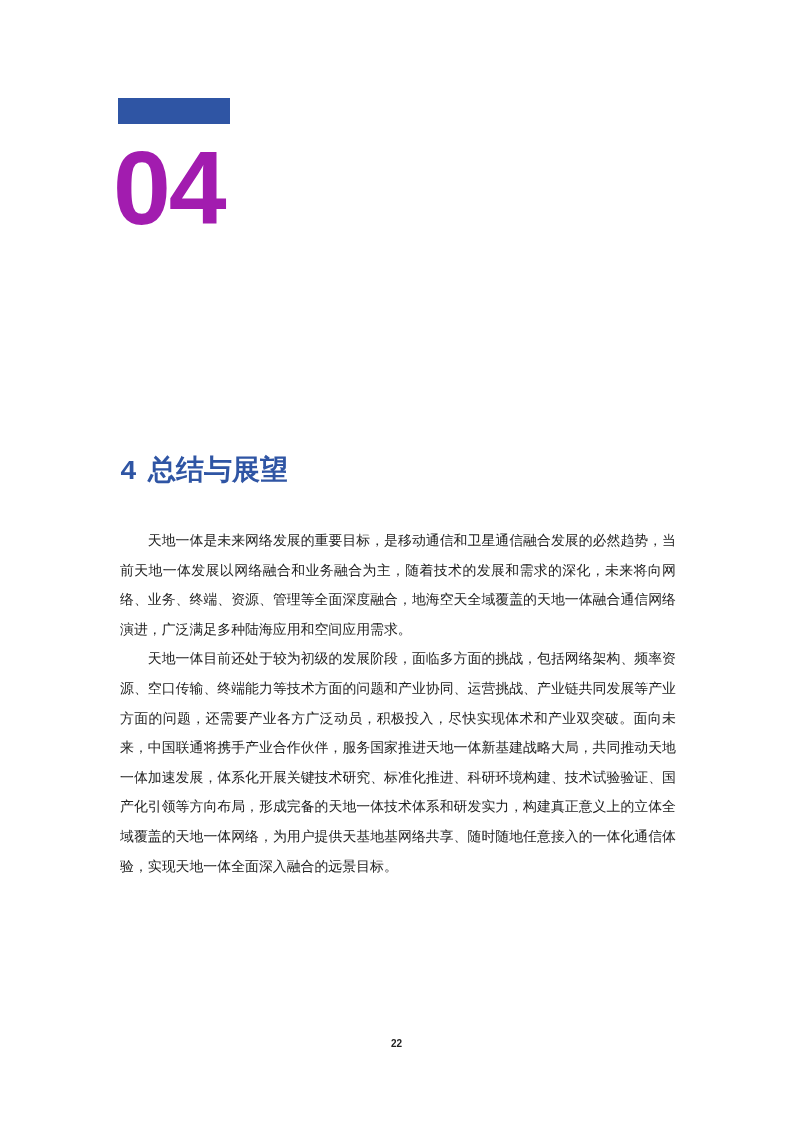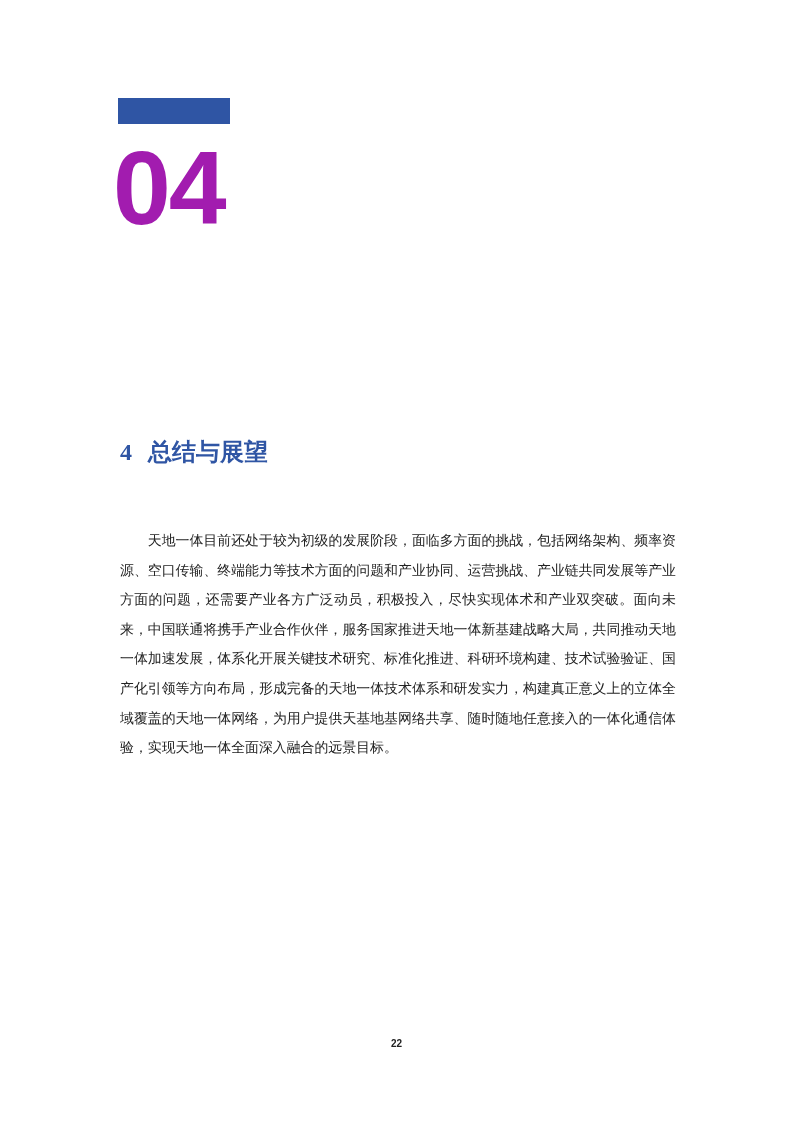--- a/index.html
+++ b/index.html
@@ -6,23 +6,23 @@
     body { width: 793px; height: 1122px; position: relative; overflow: hidden; }
     .page { position: absolute; left: 0; top: 0; width: 793px; height: 1122px; background: #fff; }
     .chapter-bar { position: absolute; left: 118px; top: 98px; width: 112px; height: 26px; background: #2f55a4; }
     .chapter-number {
       position: absolute; left: 113px; top: 128px;
       font-family: "Liberation Sans", "DejaVu Sans", sans-serif;
       font-weight: 700; font-size: 104px; line-height: 120px;
       color: #a21caf; letter-spacing: -2px;
     }
     .section-heading {
-      position: absolute; left: 120px; top: 438px;
-      font-family: Liberation Serif, serif;
-      font-weight: 700; font-size: 24px; line-height: 28px;
+      position: absolute; left: 120px; top: 458px;
+      font-family: Liberation Mono, monospace;
+      font-weight: 700; font-size: 28px; line-height: 28px;
       color: #2f55a4; white-space: nowrap;
     }
     .section-heading .num { display: inline-block; width: 28px; }
     .body-text {
       position: absolute; left: 120px; top: 526px; width: 556px;
       font-family: "DejaVu Serif", "Liberation Serif", serif;
       font-size: 13.9px; line-height: 29.6px; color: #222;
       text-align: justify;
     }
     .body-text p { margin: 0; text-indent: 2em; }
@@ -37,17 +37,18 @@
 
 <div class="page">
   <div class="chapter-bar"></div>
   <div class="chapter-number">04</div>
 
   <div class="section-heading">
     <span class="num">4</span><span>总结与展望</span>
   </div>
 
   <div class="body-text">
+    <p>天地一体是未来网络发展的重要目标，是移动通信和卫星通信融合发展的必然趋势，当前天地一体发展以网络融合和业务融合为主，随着技术的发展和需求的深化，未来将向网络、业务、终端、资源、管理等全面深度融合，地海空天全域覆盖的天地一体融合通信网络演进，广泛满足多种陆海应用和空间应用需求。</p>
     <p>天地一体目前还处于较为初级的发展阶段，面临多方面的挑战，包括网络架构、频率资源、空口传输、终端能力等技术方面的问题和产业协同、运营挑战、产业链共同发展等产业方面的问题，还需要产业各方广泛动员，积极投入，尽快实现体术和产业双突破。面向未来，中国联通将携手产业合作伙伴，服务国家推进天地一体新基建战略大局，共同推动天地一体加速发展，体系化开展关键技术研究、标准化推进、科研环境构建、技术试验验证、国产化引领等方向布局，形成完备的天地一体技术体系和研发实力，构建真正意义上的立体全域覆盖的天地一体网络，为用户提供天基地基网络共享、随时随地任意接入的一体化通信体验，实现天地一体全面深入融合的远景目标。</p>
   </div>
 
   <div class="page-number">22</div>
 </div>
 
 </body></html>

